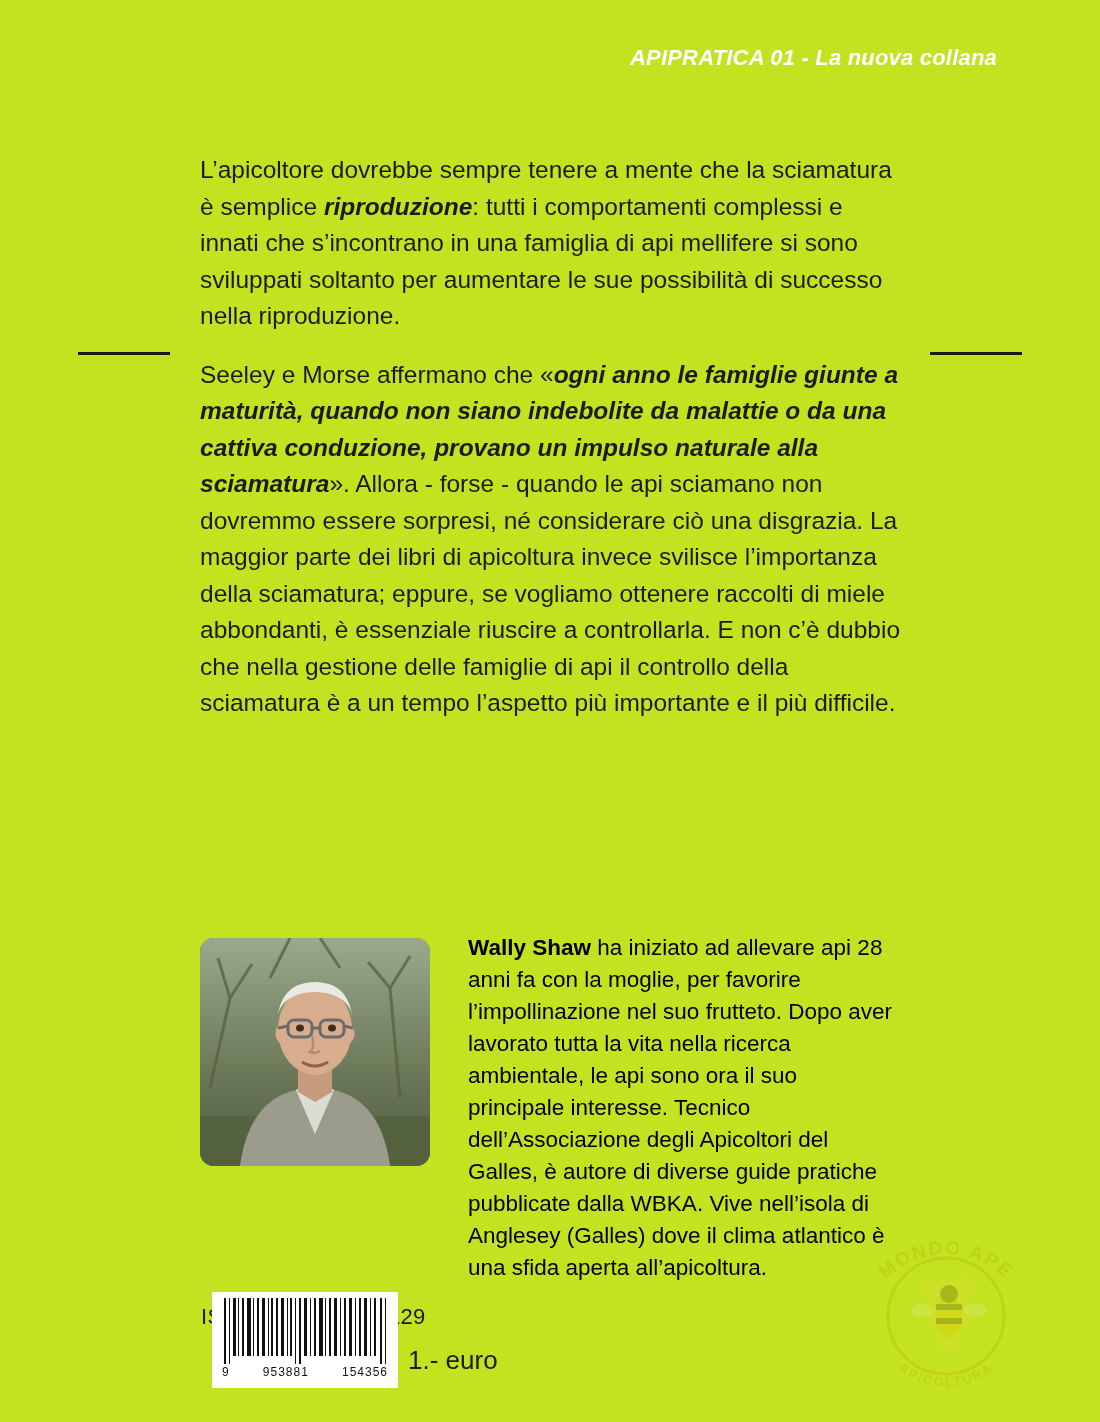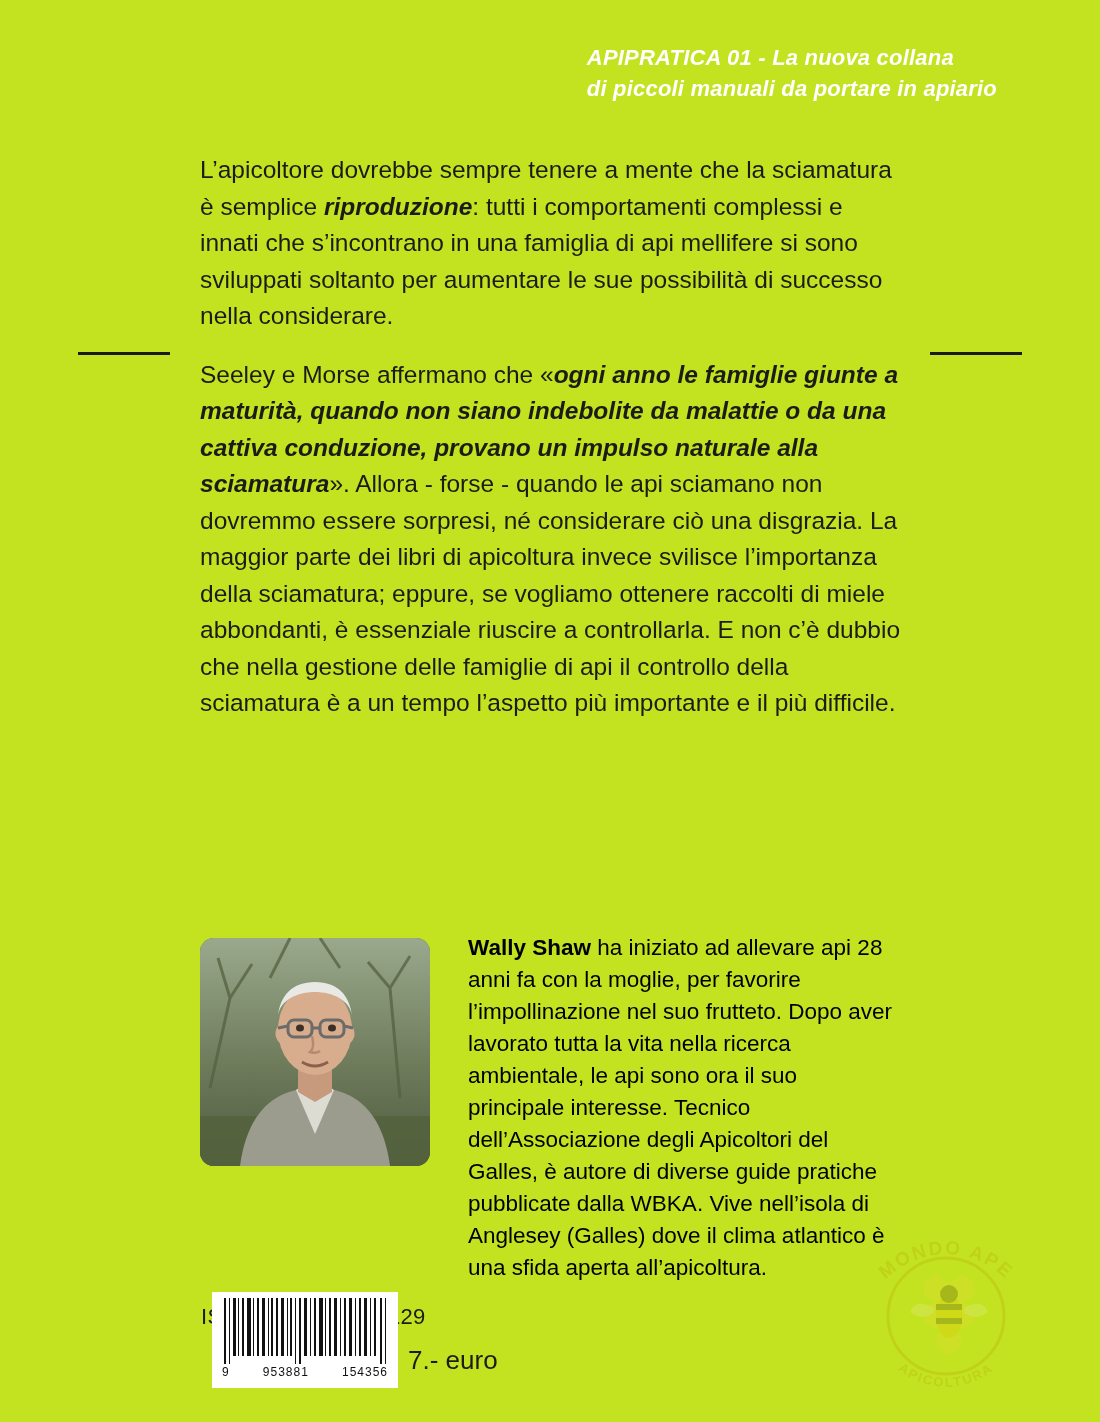--- a/index.html
+++ b/index.html
@@ -19,21 +19,21 @@
     height: 1422px;
     background: #c3e320;
     box-sizing: border-box;
     overflow: hidden;
   }
   
   .series-head {
     position: absolute;
     top: 42px;
     right: 103px;
-    text-align: left;
+    text-align: center;
     color: #ffffff;
     font-style: italic;
     font-weight: bold;
     font-size: 22px;
     line-height: 31px;
     letter-spacing: 0.2px;
   }
   .series-head .line { display: block; white-space: pre; }
 
   
@@ -149,28 +149,27 @@
     letter-spacing: 2px;
   }
 </style>
 </head>
 <body>
 
 <div class="page">
 
   <div class="series-head">
     <span class="line">APIPRATICA 01 - La nuova collana</span>
-    <span class="line">di piccoli manuali da portare in apiario</span>
   </div>
 
   <div class="rule rule-left"></div>
   <div class="rule rule-right"></div>
 
   <div class="body-col">
-    <p class="para"><span>L’apicoltore dovrebbe sempre tenere a mente che la sciamatura è semplice </span><span class="bi">riproduzione</span><span>: tutti i comportamenti complessi e innati che s’incontrano in una famiglia di api mellifere si sono sviluppati soltanto per aumentare le sue possibilità di successo nella considerare.</span></p>
+    <p class="para"><span>L’apicoltore dovrebbe sempre tenere a mente che la sciamatura è semplice </span><span class="bi">riproduzione</span><span>: tutti i comportamenti complessi e innati che s’incontrano in una famiglia di api mellifere si sono sviluppati soltanto per aumentare le sue possibilità di successo nella riproduzione.</span></p>
     <p class="para"><span>Seeley e Morse affermano che «</span><span class="quote">ogni anno le famiglie giunte a maturità, quando non siano indebolite da malattie o da una cattiva conduzione, provano un impulso naturale alla sciamatura</span><span>». Allora - forse - quando le api sciamano non dovremmo essere sorpresi, né considerare ciò una disgrazia. La maggior parte dei libri di apicoltura invece svilisce l’importanza della sciamatura; eppure, se vogliamo ottenere raccolti di miele abbondanti, è essenziale riuscire a controllarla. E non c’è dubbio che nella gestione delle famiglie di api il controllo della sciamatura è a un tempo l’aspetto più importante e il più difficile.</span></p>
   </div>
 
   <div class="author-block">
     <div class="author-photo">
       <svg viewBox="0 0 230 228" xmlns="http://www.w3.org/2000/svg" aria-hidden="true">
         <defs>
           <linearGradient id="bgSky" x1="0" y1="0" x2="0" y2="1">
             <stop offset="0%" stop-color="#9aa98c"></stop>
             <stop offset="55%" stop-color="#6e7c5c"></stop>
@@ -253,21 +252,21 @@
         <rect x="165" y="0" width="1" height="66"></rect>
       </g>
     </svg>
     <div class="barcode-digits">
       <span>9</span>
       <span>953881</span>
       <span>154356</span>
     </div>
   </div>
 
-  <div class="price">7.- euro</div>
+  <div class="price">1.- euro</div>
 
   <div class="watermark">
     <svg viewBox="0 0 200 200" xmlns="http://www.w3.org/2000/svg">
       <defs>
         <path id="arcTop" d="M 18 108 A 84 84 0 0 1 182 108"></path>
         <path id="arcBottom" d="M 26 116 A 76 76 0 0 0 174 116"></path>
       </defs>
       <g fill="none" stroke="#b9a800" stroke-width="3">
         <circle cx="100" cy="104" r="58"></circle>
       </g>

